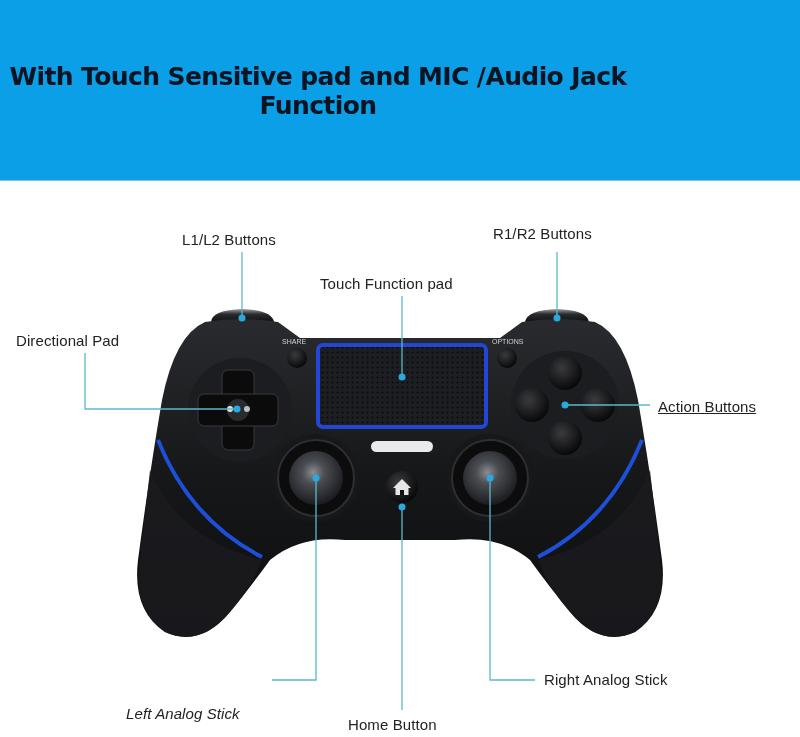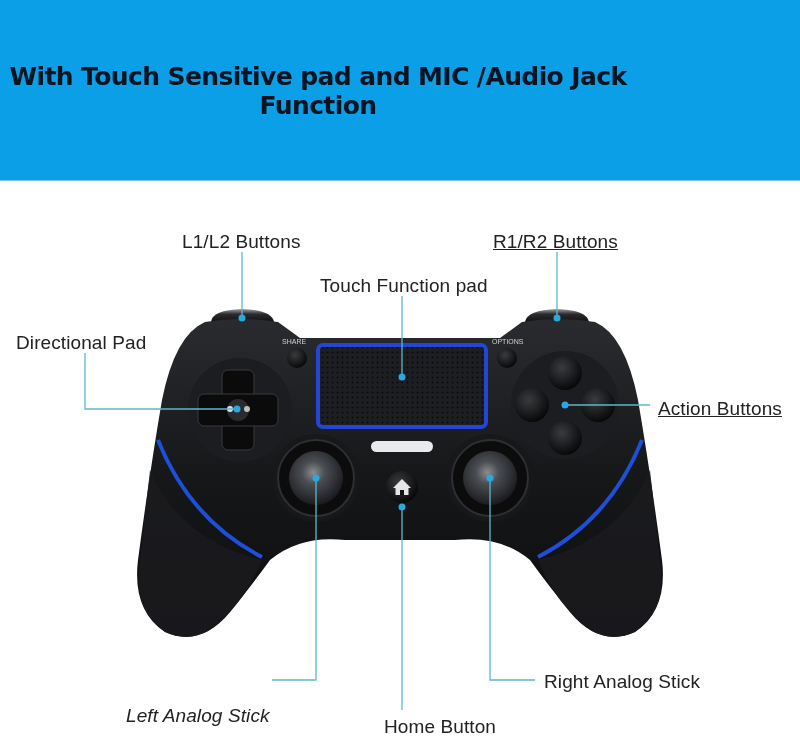--- a/index.html
+++ b/index.html
@@ -13,21 +13,21 @@
     background: #0A9FE6;
     border-bottom: 1px solid #7bc7d8;
   }
   .banner-title {
     position: absolute; left: 0; top: 62px; width: 636px; text-align: center;
     font-family: "DejaVu Sans", sans-serif;
     font-weight: bold; font-size: 25px; color: #0b1420; letter-spacing: -0.6px;
   }
   .stage { position: absolute; left: 0; top: 0; width: 800px; height: 737px; }
   .label {
-    position: absolute; font-size: 19px; color: #222;
+    position: absolute; font-size: 15px; color: #222;
     white-space: nowrap; letter-spacing: 0.1px;
   }
   svg { position: absolute; left: 0; top: 0; }
 </style>
 </head>
 <body>
 
 <div class="banner">
   <div class="banner-title">With Touch Sensitive pad and MIC /Audio Jack Function</div>
 </div>
@@ -166,20 +166,20 @@
       <circle cx="402" cy="377" r="3.5"></circle>
       <circle cx="237" cy="409" r="3.5"></circle>
       <circle cx="565" cy="405" r="3.5"></circle>
       <circle cx="316" cy="478" r="3.5"></circle>
       <circle cx="402" cy="507" r="3.5"></circle>
       <circle cx="490" cy="478" r="3.5"></circle>
     </g>
   </svg>
 
   <div class="label" style="left:182px; top:231px;">L1/L2 Buttons</div>
-  <div class="label" style="left:493px; top:231px;text-decoration:underline;">R1/R2 Buttons</div>
+  <div class="label" style="left:493px; top:225px;">R1/R2 Buttons</div>
   <div class="label" style="left:320px; top:275px;">Touch Function pad</div>
   <div class="label" style="left:16px; top:332px;">Directional Pad</div>
   <div class="label" style="left:658px; top:398px;text-decoration:underline;">Action Buttons</div>
   <div class="label" style="left:126px; top:705px;font-style:italic;">Left Analog Stick</div>
   <div class="label" style="left:544px; top:671px;text-align:center;">Right Analog Stick</div>
-  <div class="label" style="left:348px; top:716px;margin-left:36px;">Home Button</div>
+  <div class="label" style="left:348px; top:716px;">Home Button</div>
 </div>
 
 </body></html>

